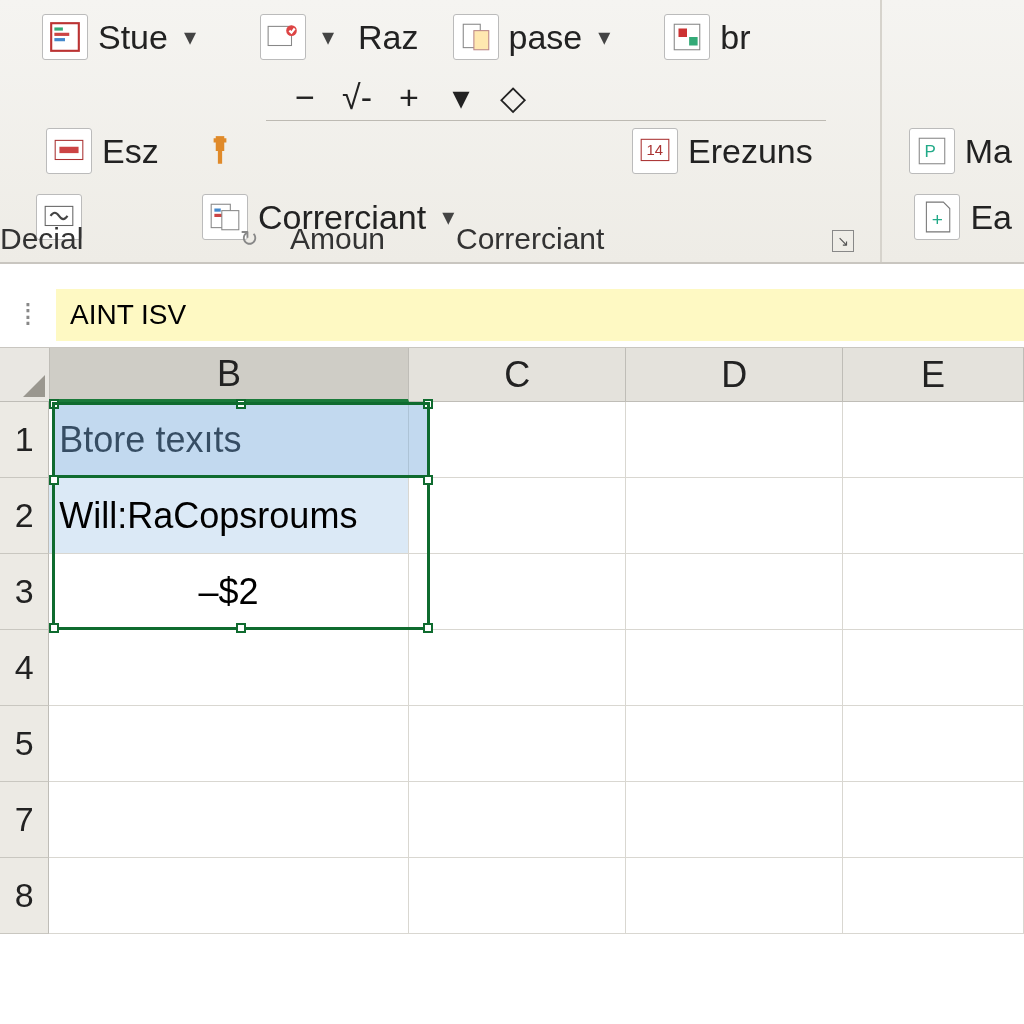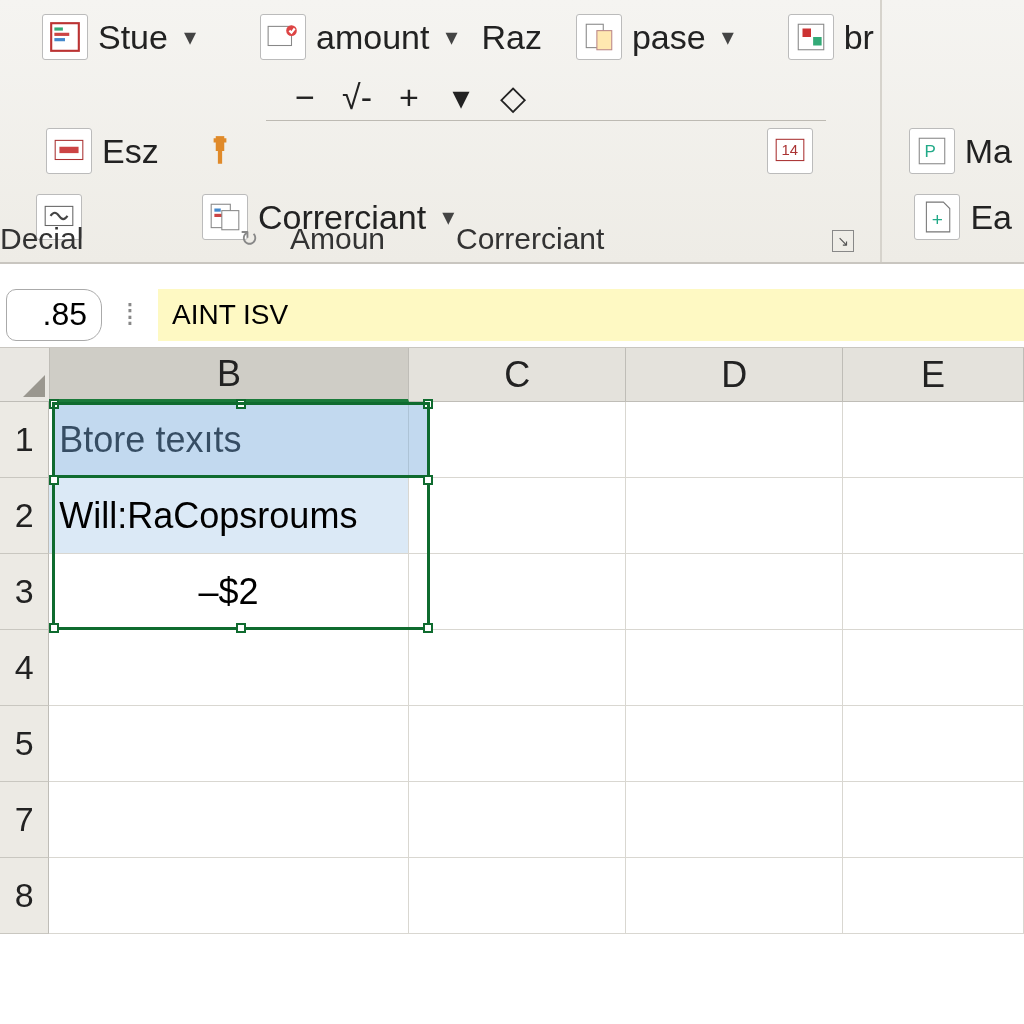--- a/index.html
+++ b/index.html
@@ -121,21 +121,20 @@
     </div>
     <div style="width:40px;"></div>
     <div class="rbtn">
       <span class="ricon">
         <svg viewBox="0 0 32 32">
             <rect x="2" y="6" width="22" height="18" fill="#fff" stroke="#888"></rect>
             <circle cx="24" cy="10" r="5" fill="#d44"></circle>
             <path d="M22 10 l2 2 l3 -4" stroke="#fff" stroke-width="2" fill="none"></path>
           </svg>
       </span>
-      <span>amount</span>
       <span class="caret">▾</span>
     </div>
     <div class="rbtn">
       <span>Raz</span>
     </div>
     <div style="width:10px;"></div>
     <div class="rbtn">
       <span class="ricon">
         <svg viewBox="0 0 32 32">
             <rect x="4" y="4" width="16" height="22" fill="#fff" stroke="#888"></rect>
@@ -185,20 +184,21 @@
         </svg>
     </span>
     <div style="flex:1"></div>
     <div class="rbtn" style="margin-left:300px;">
       <span class="ricon">
         <svg viewBox="0 0 32 32">
             <rect x="3" y="5" width="26" height="20" fill="#fff" stroke="#a33"></rect>
             <text x="8" y="20" font-size="14" fill="#a33">14</text>
           </svg>
       </span>
+      <span>Erezuns</span>
     </div>
     <div style="width:20px;"></div>
     <div class="rbtn">
       <span class="ricon">
         <svg viewBox="0 0 32 32">
             <rect x="4" y="4" width="24" height="24" fill="#fff" stroke="#888"></rect>
             <text x="9" y="22" font-size="16" fill="#2a8">P</text>
           </svg>
       </span>
       <span>Ma</span>
@@ -247,21 +247,20 @@
       <span style="position:absolute; top:4px; left:4px; font-size:22px; color:#888;">↻</span>
     </div>
     <div class="group-label" style="width:190px; text-align:left; padding-left:24px;">Amoun</div>
     <div class="group-label" style="width:560px;">Correrciant</div>
   </div>
   <span class="dialog-launcher" style="right:170px; bottom:10px;">↘</span>
 
 </div>
 
 <div class="fbar">
-  <div class="namebox">.85</div>
   <div class="fx-handle">⁞</div>
   <input class="formula-input" value="AINT ISV" style="">
 </div>
 
 <div class="sheet">
 
   <div class="colhdr-row">
     <div class="selectall"></div>
     <div class="colhdr selcol" style="width:378px;">B</div>
     <div class="colhdr" style="width:228px;">C</div>

